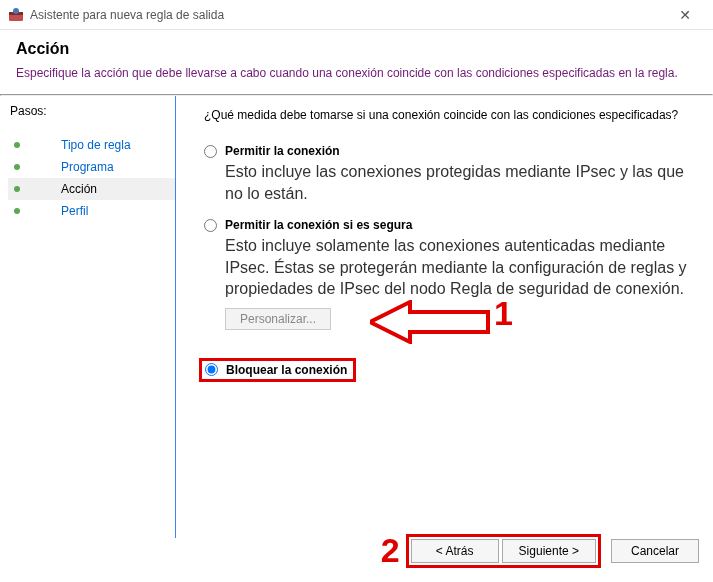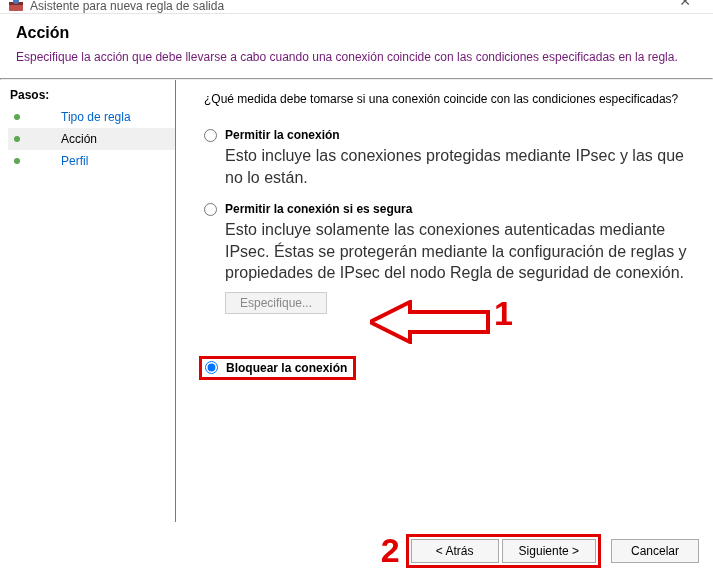--- a/index.html
+++ b/index.html
@@ -8,23 +8,23 @@
     font-family: "Segoe UI", Tahoma, sans-serif;
     font-size: 12px;
     background: #fff;
     color: #000;
     width: 713px;
     height: 582px;
     overflow: hidden;
     position: relative;
   }
   .titlebar {
-    height: 14px;
+    height: 30px;
     display: flex;
-    align-items: flex-end;
+    align-items: center;
     padding: 0 8px;
     border-bottom: 1px solid #e5e5e5;
   }
   .titlebar .icon {
     width: 16px; height: 16px;
     margin-right: 6px;
     display: flex; align-items: center; justify-content: center;
   }
   .titlebar .title { color: #555; font-size: 12px; }
   .titlebar .close {
@@ -35,21 +35,21 @@
   }
   .header { padding: 10px 16px 6px 16px; }
   .header h1 { font-size: 16px; font-weight: 700; margin: 0 0 8px 0; color: #000; }
   .header .desc { font-size: 12px; color: #701a75; margin-bottom: 8px; }
   .divider { border-top: 1px solid #999; margin: 0; }
   .body { display: flex; height: calc(100% - 140px); }
   .sidebar {
     width: 175px;
     padding: 8px 0 0 8px;
   }
-  .sidebar .steps-title { font-size: 12px; font-weight: 700; color: #000; margin-bottom: 4px; padding-left: 2px; }
+  .sidebar .steps-title { font-size: 12px; font-weight: 400; color: #000; margin-bottom: 16px; padding-left: 2px; }
   .sidebar .step {
     display: flex; align-items: center;
     padding: 4px 6px;
     color: #0066cc;
     cursor: pointer;
     gap: 33px;
   }
   .sidebar .step.active { background: #f0f0f0; color: #000; }
   .sidebar .step .bullet {
     width: 6px; height: 6px; border-radius: 50%;
@@ -75,21 +75,20 @@
     padding: 3px 14px;
     font-size: 12px;
     font-family: inherit;
   }
   .block-wrap {
     display: inline-flex;
     align-items: center;
     border: 3px solid #e00000;
     padding: 2px 6px 2px 3px;
     margin-left: -5px;
-    margin-top: 14px;
   }
   .footer {
     position: absolute;
     bottom: 12px; right: 14px;
     display: flex; align-items: center;
     gap: 10px;
   }
   .btn {
     background: #f6f6f6;
     border: 1px solid #aaa;
@@ -140,20 +139,24 @@
 </div>
 <hr class="divider">
 
 <div class="body">
   <div class="sidebar">
     <div class="steps-title">Pasos:</div>
     <div class="step">
         <span class="bullet"></span>
         <span>Tipo de regla</span>
       </div>
+    <div class="step">
+        <span class="bullet"></span>
+        <span>Programa</span>
+      </div>
     <div class="step active">
         <span class="bullet"></span>
         <span>Acción</span>
       </div>
     <div class="step">
         <span class="bullet"></span>
         <span>Perfil</span>
       </div>
   </div>
 
@@ -167,21 +170,21 @@
       </div>
       <div class="sub">Esto incluye las conexiones protegidas mediante IPsec y las que no lo están.</div>
     </div>
 
     <div class="option">
       <div class="row">
         <input type="radio" name="act" style="">
         <label>Permitir la conexión si es segura</label>
       </div>
       <div class="sub">Esto incluye solamente las conexiones autenticadas mediante IPsec. Éstas se protegerán mediante la configuración de reglas y propiedades de IPsec del nodo Regla de seguridad de conexión.</div>
-      <button class="customize-btn" disabled="">Especifique...</button>
+      <button class="customize-btn" disabled="">Personalizar...</button>
     </div>
 
     <div class="option">
       <span class="block-wrap">
         <input type="radio" name="act" checked="" style="">
         <label>Bloquear la conexión</label>
       </span>
     </div>
   </div>
 </div>

